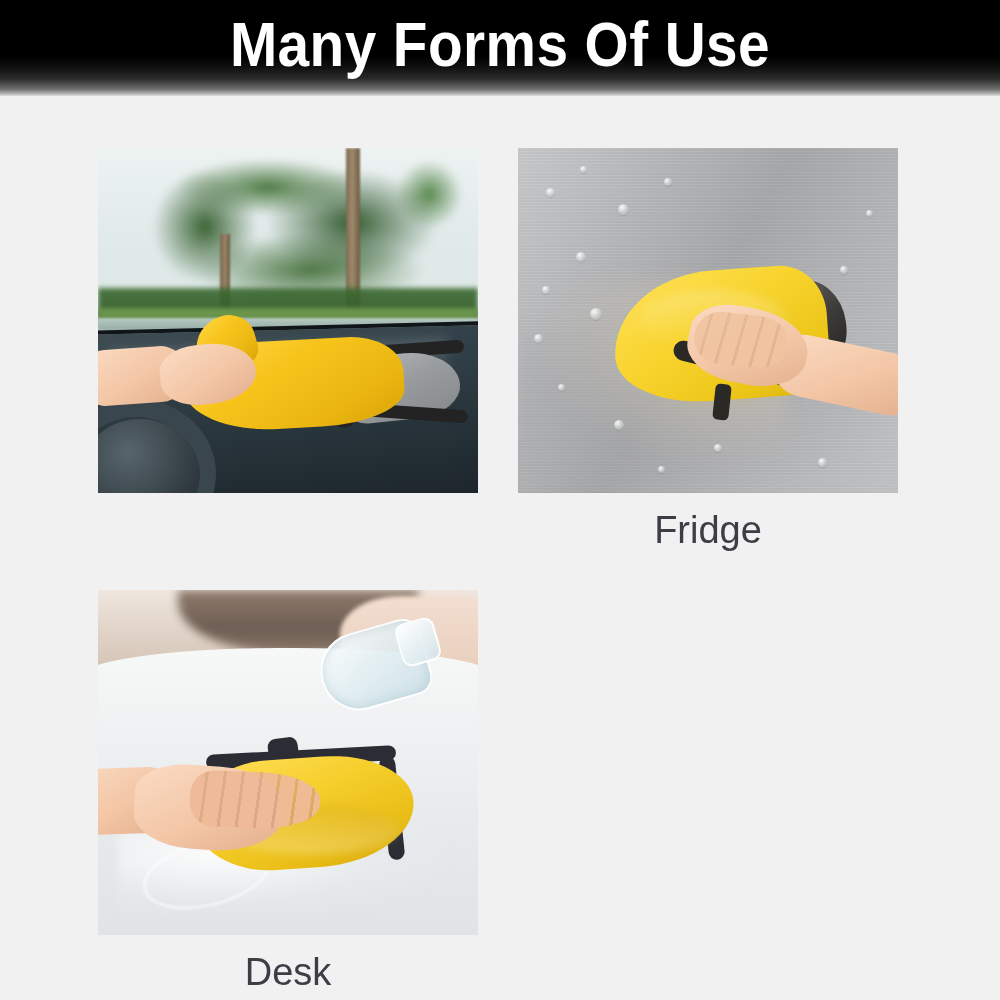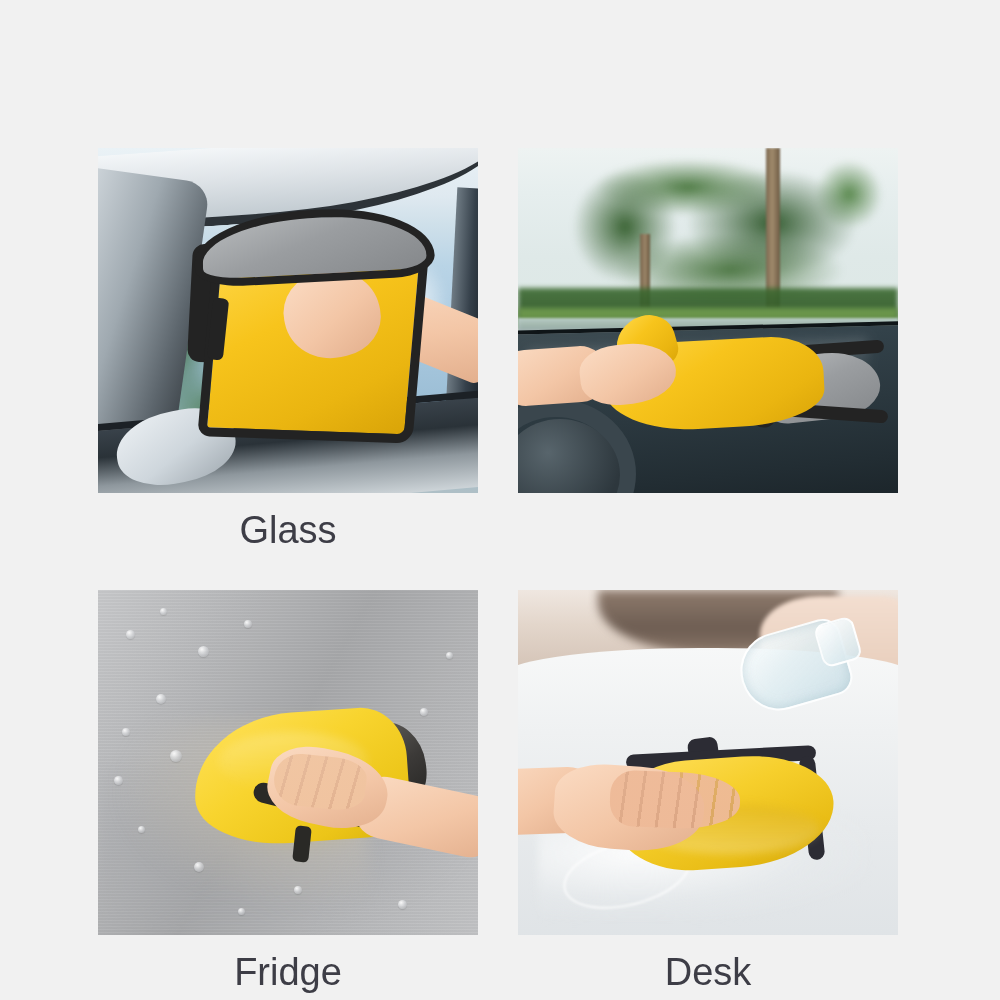--- a/index.html
+++ b/index.html
@@ -471,42 +471,26 @@
     left: -40px; top: 178px; width: 120px; height: 66px;
     border-radius: 30px;
     transform: rotate(-2deg);
   }
 </style>
 </head>
 <body>
 
 <div class="page">
 
+  <div class="header-banner">
+    <div class="header-title">Many Forms Of Use</div>
+  </div>
 
   <div class="grid">
 
-    <div class="tile">
-      <div class="photo">
-        <div class="layer glass-sky"></div>
-        <div class="layer glass-trees"></div>
-        <div class="layer glass-clouds"></div>
-        <div class="layer glass-rail"></div>
-        <div class="layer glass-roof"></div>
-        <div class="layer glass-pillar-l"></div>
-        <div class="layer glass-door-bottom"></div>
-        <div class="layer glass-mirror"></div>
-        <div class="layer g-arm skin"></div>
-        <div class="layer g-towel-tag"></div>
-        <div class="layer g-towel-body towel-yellow"></div>
-        <div class="layer g-hand skin"></div>
-        <div class="layer g-towel-flap towel-gray"></div>
-        <div class="layer g-towel-strip"></div>
-      </div>
-      <div class="caption">Glass</div>
-    </div>
 
     <div class="tile">
       <div class="photo">
         <div class="layer int-sky"></div>
         <div class="layer int-tree-mass"></div>
         <div class="layer int-trunk"></div>
         <div class="layer int-trunk2"></div>
         <div class="layer int-hedge"></div>
         <div class="layer int-grass"></div>
         <div class="layer int-glass-strip"></div>

